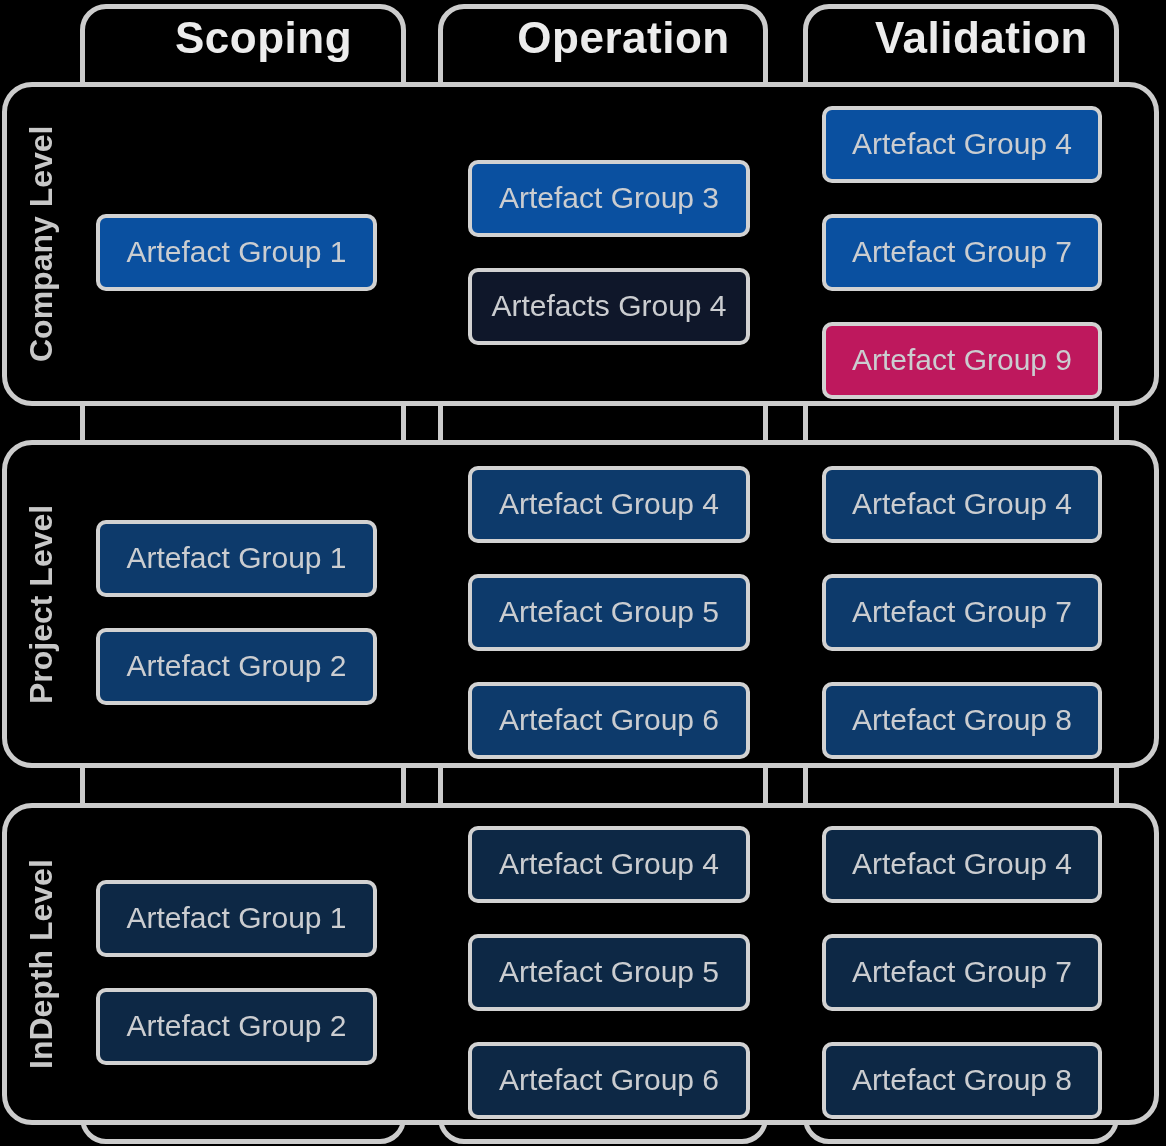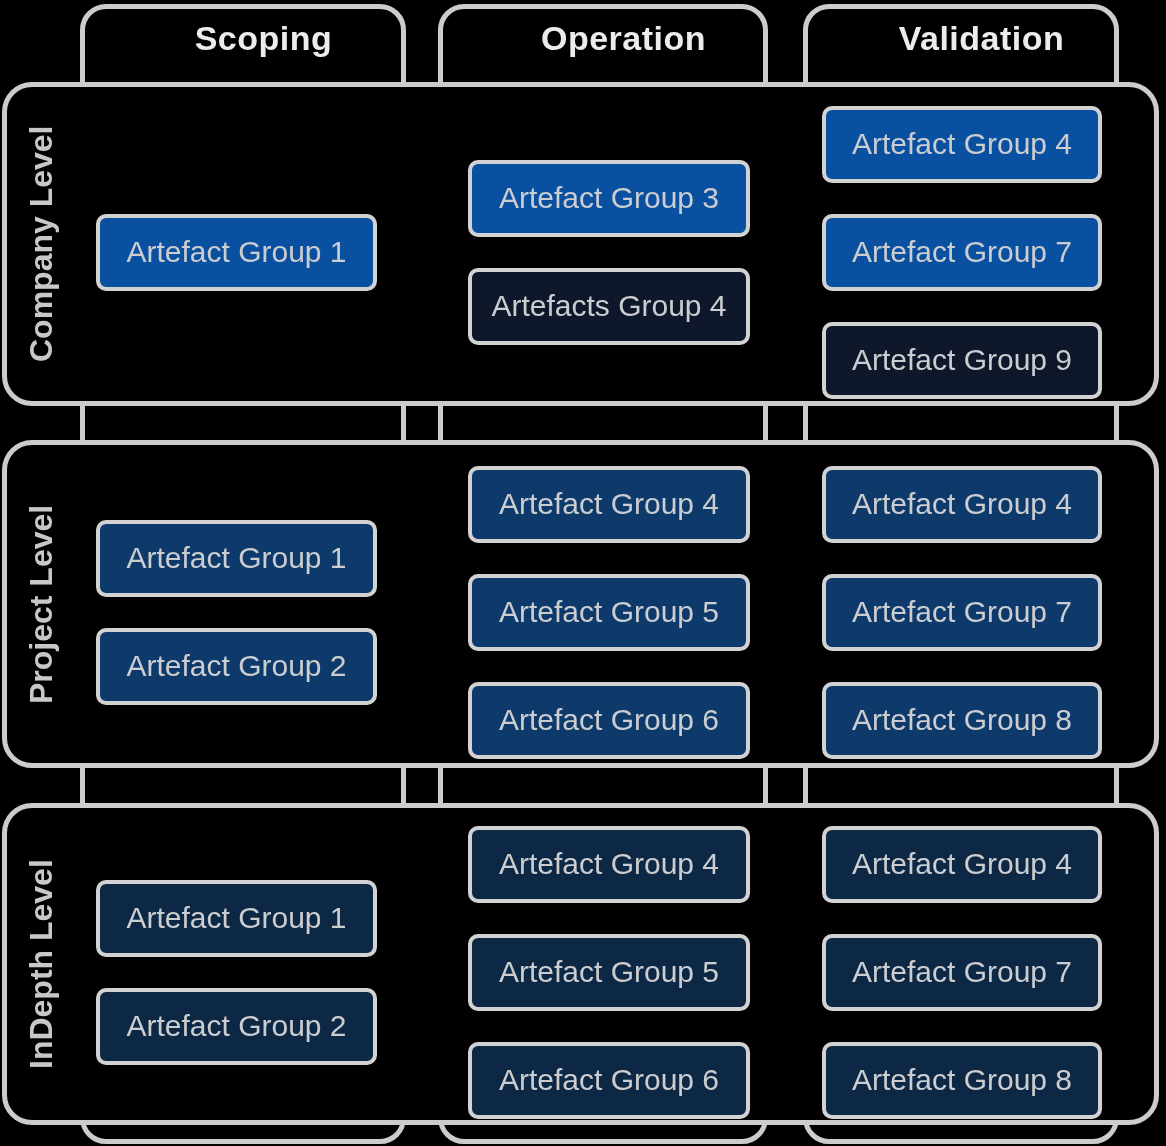--- a/index.html
+++ b/index.html
@@ -28,21 +28,21 @@
   }
   .track-0 { left: 80px;  width: 326px; }
   .track-1 { left: 438px; width: 330px; }
   .track-2 { left: 803px; width: 316px; }
   .track-header {
     height: 58px;
     display: flex;
     align-items: center;
     justify-content: center;
     font-weight: bold;
-    font-size: 34px;
+    font-size: 44px;
     color: #ececec;
     letter-spacing: 0.5px;
     margin-left: 41px;
   }
   
   .panel {
     position: absolute;
     left: 2px;
     width: 1157px;
     box-sizing: border-box;
@@ -117,21 +117,21 @@
       <div class="cell cell-0">
         <div class="abox" style="background: rgb(10, 80, 160);">Artefact Group 1</div>
       </div>
       <div class="cell cell-1">
         <div class="abox" style="background: rgb(10, 80, 160);">Artefact Group 3</div>
         <div class="abox" style="background: #0f172a;">Artefacts Group 4</div>
       </div>
       <div class="cell cell-2">
         <div class="abox" style="background: rgb(10, 80, 160);">Artefact Group 4</div>
         <div class="abox" style="background: rgb(10, 80, 160);">Artefact Group 7</div>
-        <div class="abox" style="background: #0f172a;">Artefact Group 9</div>
+        <div class="abox" style="background: #be185d;">Artefact Group 9</div>
       </div>
     </div>
     <div class="panel panel-1">
       <div class="row-label">Project Level</div>
       <div class="cell cell-0">
         <div class="abox" style="background: rgb(13, 58, 107);">Artefact Group 1</div>
         <div class="abox" style="background: rgb(13, 58, 107);">Artefact Group 2</div>
       </div>
       <div class="cell cell-1">
         <div class="abox" style="background: rgb(13, 58, 107);">Artefact Group 4</div>

